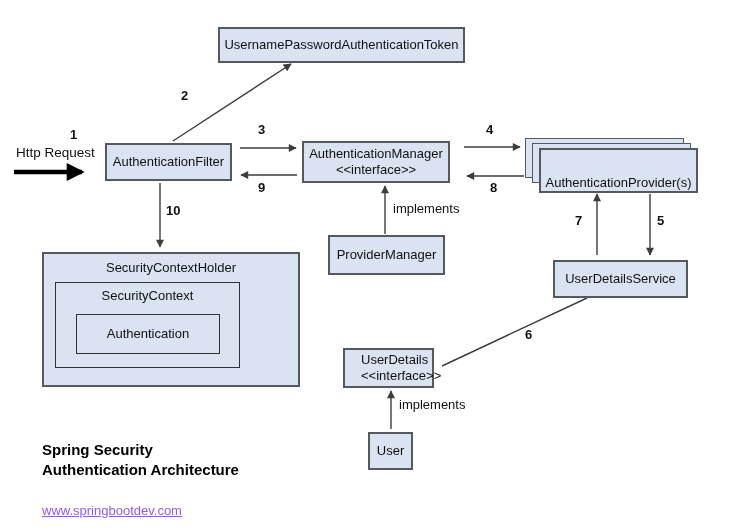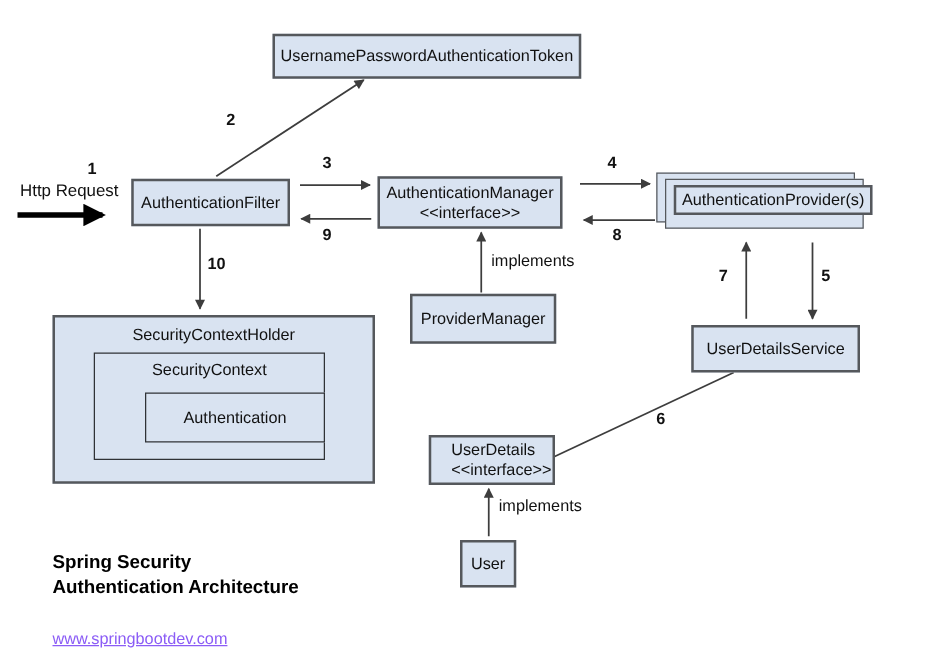--- a/index.html
+++ b/index.html
@@ -6,21 +6,21 @@
   #canvas{
     position:relative;width:750px;height:529px;background:#ffffff;overflow:hidden;
     font-family:"Liberation Sans", sans-serif;color:#1a1a1a;
   }
   #connectors{position:absolute;left:0;top:0;width:750px;height:529px;}
   .box{
     position:absolute;box-sizing:border-box;background:#d9e3f1;border:2px solid #55585c;
     display:flex;flex-direction:column;align-items:center;justify-content:center;
     font-size:13px;line-height:16px;color:#111;text-align:center;
   }
-  .box.thin{border-width:1px;border-color:#2f3236;margin-left:20px;}
+  .box.thin{border-width:1px;border-color:#2f3236;}
   .box.stack-back{border-width:1.5px;}
   .lbl{position:absolute;font-size:13px;color:#111;white-space:nowrap;}
   .num{font-weight:bold;}
   .left-align{align-items:flex-start;padding-left:8px;text-align:left;}
   .container-label{position:absolute;width:100%;text-align:center;font-size:13px;color:#111;}
   #footer-title{position:absolute;left:42px;top:440px;font-size:15px;font-weight:bold;line-height:20px;color:#000;}
   #footer-author{position:absolute;left:42px;top:487px;font-size:13px;color:#111;}
   #footer-link{position:absolute;left:42px;top:503px;font-size:13px;color:#8b5cf6;text-decoration:underline;cursor:pointer;}
 </style>
 </head>
@@ -59,21 +59,21 @@
     <span>UsernamePasswordAuthenticationToken</span>
   </div>
 
   <div class="box" style="left:302px;top:141px;width:148px;height:42px;">
     <span>AuthenticationManager</span>
     <span>&lt;&lt;interface&gt;&gt;</span>
   </div>
 
   <div class="box stack-back" style="left:525px;top:138px;width:159px;height:40px;"></div>
   <div class="box stack-back" style="left:532px;top:143px;width:159px;height:40px;"></div>
-  <div class="box" style="left:539px;top:148px;width:159px;height:24px;">
+  <div class="box" style="left:539px;top:148px;width:159px;height:45px;justify-content:flex-end;">
     <span>AuthenticationProvider(s)</span>
   </div>
 
   <div class="box" style="left:328px;top:235px;width:117px;height:40px;">
     <span>ProviderManager</span>
   </div>
 
   <div class="box" style="left:42px;top:252px;width:258px;height:135px;justify-content:flex-start;">
     <div class="container-label" style="top:6px;">SecurityContextHolder</div>
     <div class="box thin" style="left:11px;top:28px;width:185px;height:86px;justify-content:flex-start;">
@@ -81,21 +81,21 @@
       <div class="box thin" style="left:20px;top:31px;width:144px;height:40px;">
         <span>Authentication</span>
       </div>
     </div>
   </div>
 
   <div class="box" style="left:553px;top:260px;width:135px;height:38px;">
     <span>UserDetailsService</span>
   </div>
 
-  <div class="box left-align" style="left:343px;top:348px;width:101px;height:40px;padding-left:16px;">
+  <div class="box left-align" style="left:343px;top:348px;width:91px;height:40px;padding-left:16px;">
     <span>UserDetails</span>
     <span>&lt;&lt;interface&gt;&gt;</span>
   </div>
 
   <div class="box" style="left:368px;top:432px;width:45px;height:38px;">
     <span>User</span>
   </div>
 
   <span class="lbl num" style="left:70px;top:127px;">1</span>
   <span class="lbl" style="left:16px;top:145px;font-size:13.5px;">Http Request</span>

